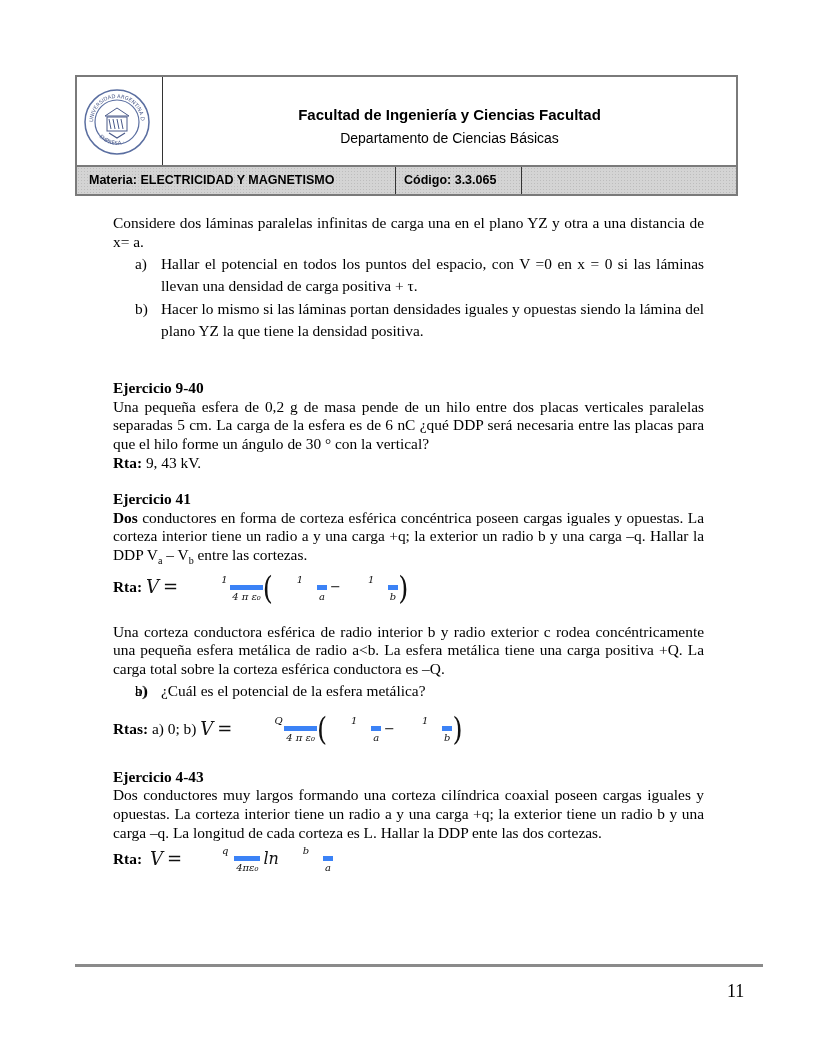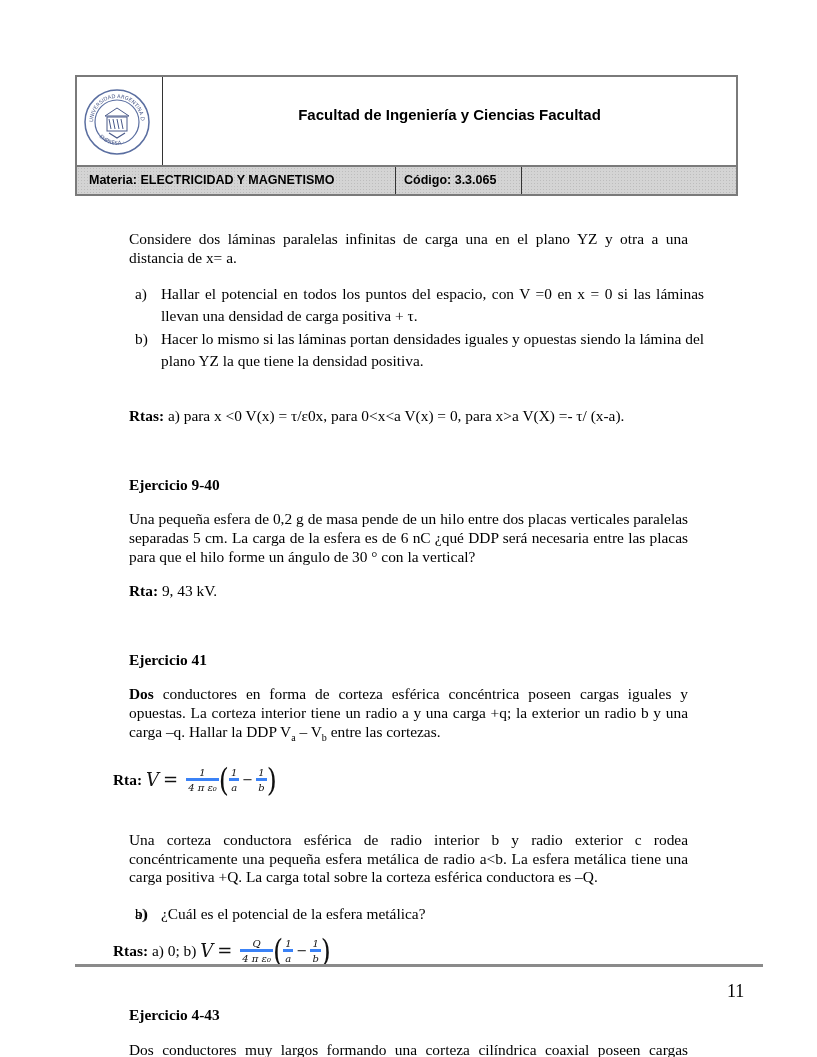--- a/index.html
+++ b/index.html
@@ -22,36 +22,36 @@
     background-image: radial-gradient(#bdbdbd 0.6px, transparent 0.7px);
     background-size: 3px 3px;
     font-family: "Liberation Sans", sans-serif; font-weight: bold; font-size: 12.5px;
   }
   .cell { position: absolute; top: 0; height: 27px; line-height: 27px; box-sizing: border-box; }
   .cell-materia { left: 0; width: 319px; padding-left: 12px; border-right: 1px solid #333; }
   .cell-codigo { left: 319px; width: 126px; padding-left: 8px; border-right: 1px solid #333; }
   .cell-empty { left: 445px; right: 0; }
 
   .content { position: absolute; left: 113px; top: 214px; width: 591px; font-size: 15.4px; line-height: 18.6px; }
-  .p { margin: 16px; text-align: justify; }
+  .p { margin: 0; text-align: justify; }
   .list { margin: 0; padding: 0; }
   .li { position: relative; padding-left: 48px; text-align: justify; margin-top: 2px; line-height: 21.5px; }
   .li .marker { position: absolute; left: 22px; top: 0; }
   .b { font-weight: bold; }
   .gap1 { height: 18px; }
   .gap2 { height: 20px; }
   .gap3 { height: 22px; }
 
   .formula-line { display: flex; align-items: center; height: 34px; }
   .math { font-family: "DejaVu Serif", serif; font-style: italic; color: #111; display: inline-flex; align-items: center; margin-left: 4px; }
   .math .V { font-size: 18px; }
   .math .eq { font-size: 18px; font-style: normal; margin: 0 8px 0 4px; }
   .frac { display: inline-flex; flex-direction: column; align-items: center; font-size: 10px; line-height: 11px; font-style: italic; }
   .frac .num { padding: 0 2px; }
-  .frac .den { border-top: 3px solid #3b82f6; padding: 1px 2px 0 2px; }
+  .frac .den { border-top: 5px solid #3b82f6; padding: 1px 2px 0 2px; margin-left: 44px; }
   .paren { font-size: 26px; font-style: normal; font-weight: 200; transform: scaleY(1.2); display: inline-block; line-height: 26px; }
   .minus { font-style: normal; margin: 0 3px; font-size: 13px; }
   .ln { font-size: 16px; margin-left: 3px; }
 
   .footer-rule { position: absolute; left: 75px; top: 964px; width: 688px; height: 3px; background: #8a8a8a; }
   .page-num { position: absolute; left: 727px; top: 981px; font-size: 18px; }
   sub { font-size: 10px; }
 </style>
 </head>
 <body>
@@ -67,20 +67,21 @@
         <path d="M26 31 L28 41 M30 31 L32 41 M34 31 L36 41 M38 31 L40 41" stroke="#4a5a8a" stroke-width="1"></path>
         <path d="M26 45 L34 50 L42 45" fill="none" stroke="#4a5a8a" stroke-width="1.2"></path>
         <path id="sealarc" d="M10 34 A24 24 0 0 1 58 34" fill="none"></path>
         <text font-size="5.2" fill="#4a5a8a" font-family="DejaVu Sans, sans-serif"><textPath href="#sealarc">UNIVERSIDAD ARGENTINA DE LA</textPath></text>
         <path id="sealarc2" d="M14 46 A24 24 0 0 0 54 46" fill="none"></path>
         <text font-size="5.2" fill="#4a5a8a" font-family="DejaVu Sans, sans-serif"><textPath href="#sealarc2">· EMPRESA ·</textPath></text>
       </svg>
     </div>
     <div class="title-cell">
       <div class="faculty">Facultad de Ingeniería y Ciencias Facultad</div>
+      <div class="dept">Departamento de Ciencias Básicas</div>
     </div>
   </div>
   <div class="header-bottom">
     <div class="cell cell-materia">Materia: ELECTRICIDAD Y MAGNETISMO</div>
     <div class="cell cell-codigo">Código: 3.3.065</div>
     <div class="cell cell-empty"></div>
   </div>
 </div>
 
 <div class="content">
@@ -90,21 +91,20 @@
     <div class="li">
       <span class="marker">a)</span>
       <span>Hallar el potencial en todos los puntos del espacio, con V =0 en x = 0 si las láminas llevan una densidad de carga positiva + τ.</span>
     </div>
     <div class="li">
       <span class="marker">b)</span>
       <span>Hacer lo mismo si las láminas portan densidades iguales y opuestas siendo la lámina del plano YZ la que tiene la densidad positiva.</span>
     </div>
   </div>
   <div class="gap2"></div>
-  <p class="p"><span class="b">Rtas:</span><span> a) para  x &lt;0 V(x) = τ/ε0x,  para 0&lt;x&lt;a V(x) = 0, para x&gt;a V(X) =- τ/ (x-a).</span></p>
 
   <div class="gap1"></div>
 
   <p class="p b">Ejercicio 9-40</p>
   <p class="p">Una pequeña esfera de 0,2 g de masa pende de un hilo entre dos placas verticales paralelas separadas 5 cm. La carga de la esfera es de 6 nC ¿qué DDP será necesaria entre las placas para que el hilo forme un ángulo de 30 ° con la vertical?</p>
   <p class="p"><span class="b">Rta:</span><span> 9, 43 kV.</span></p>
 
   <div class="gap1"></div>
 
   <p class="p b">Ejercicio 41</p>

